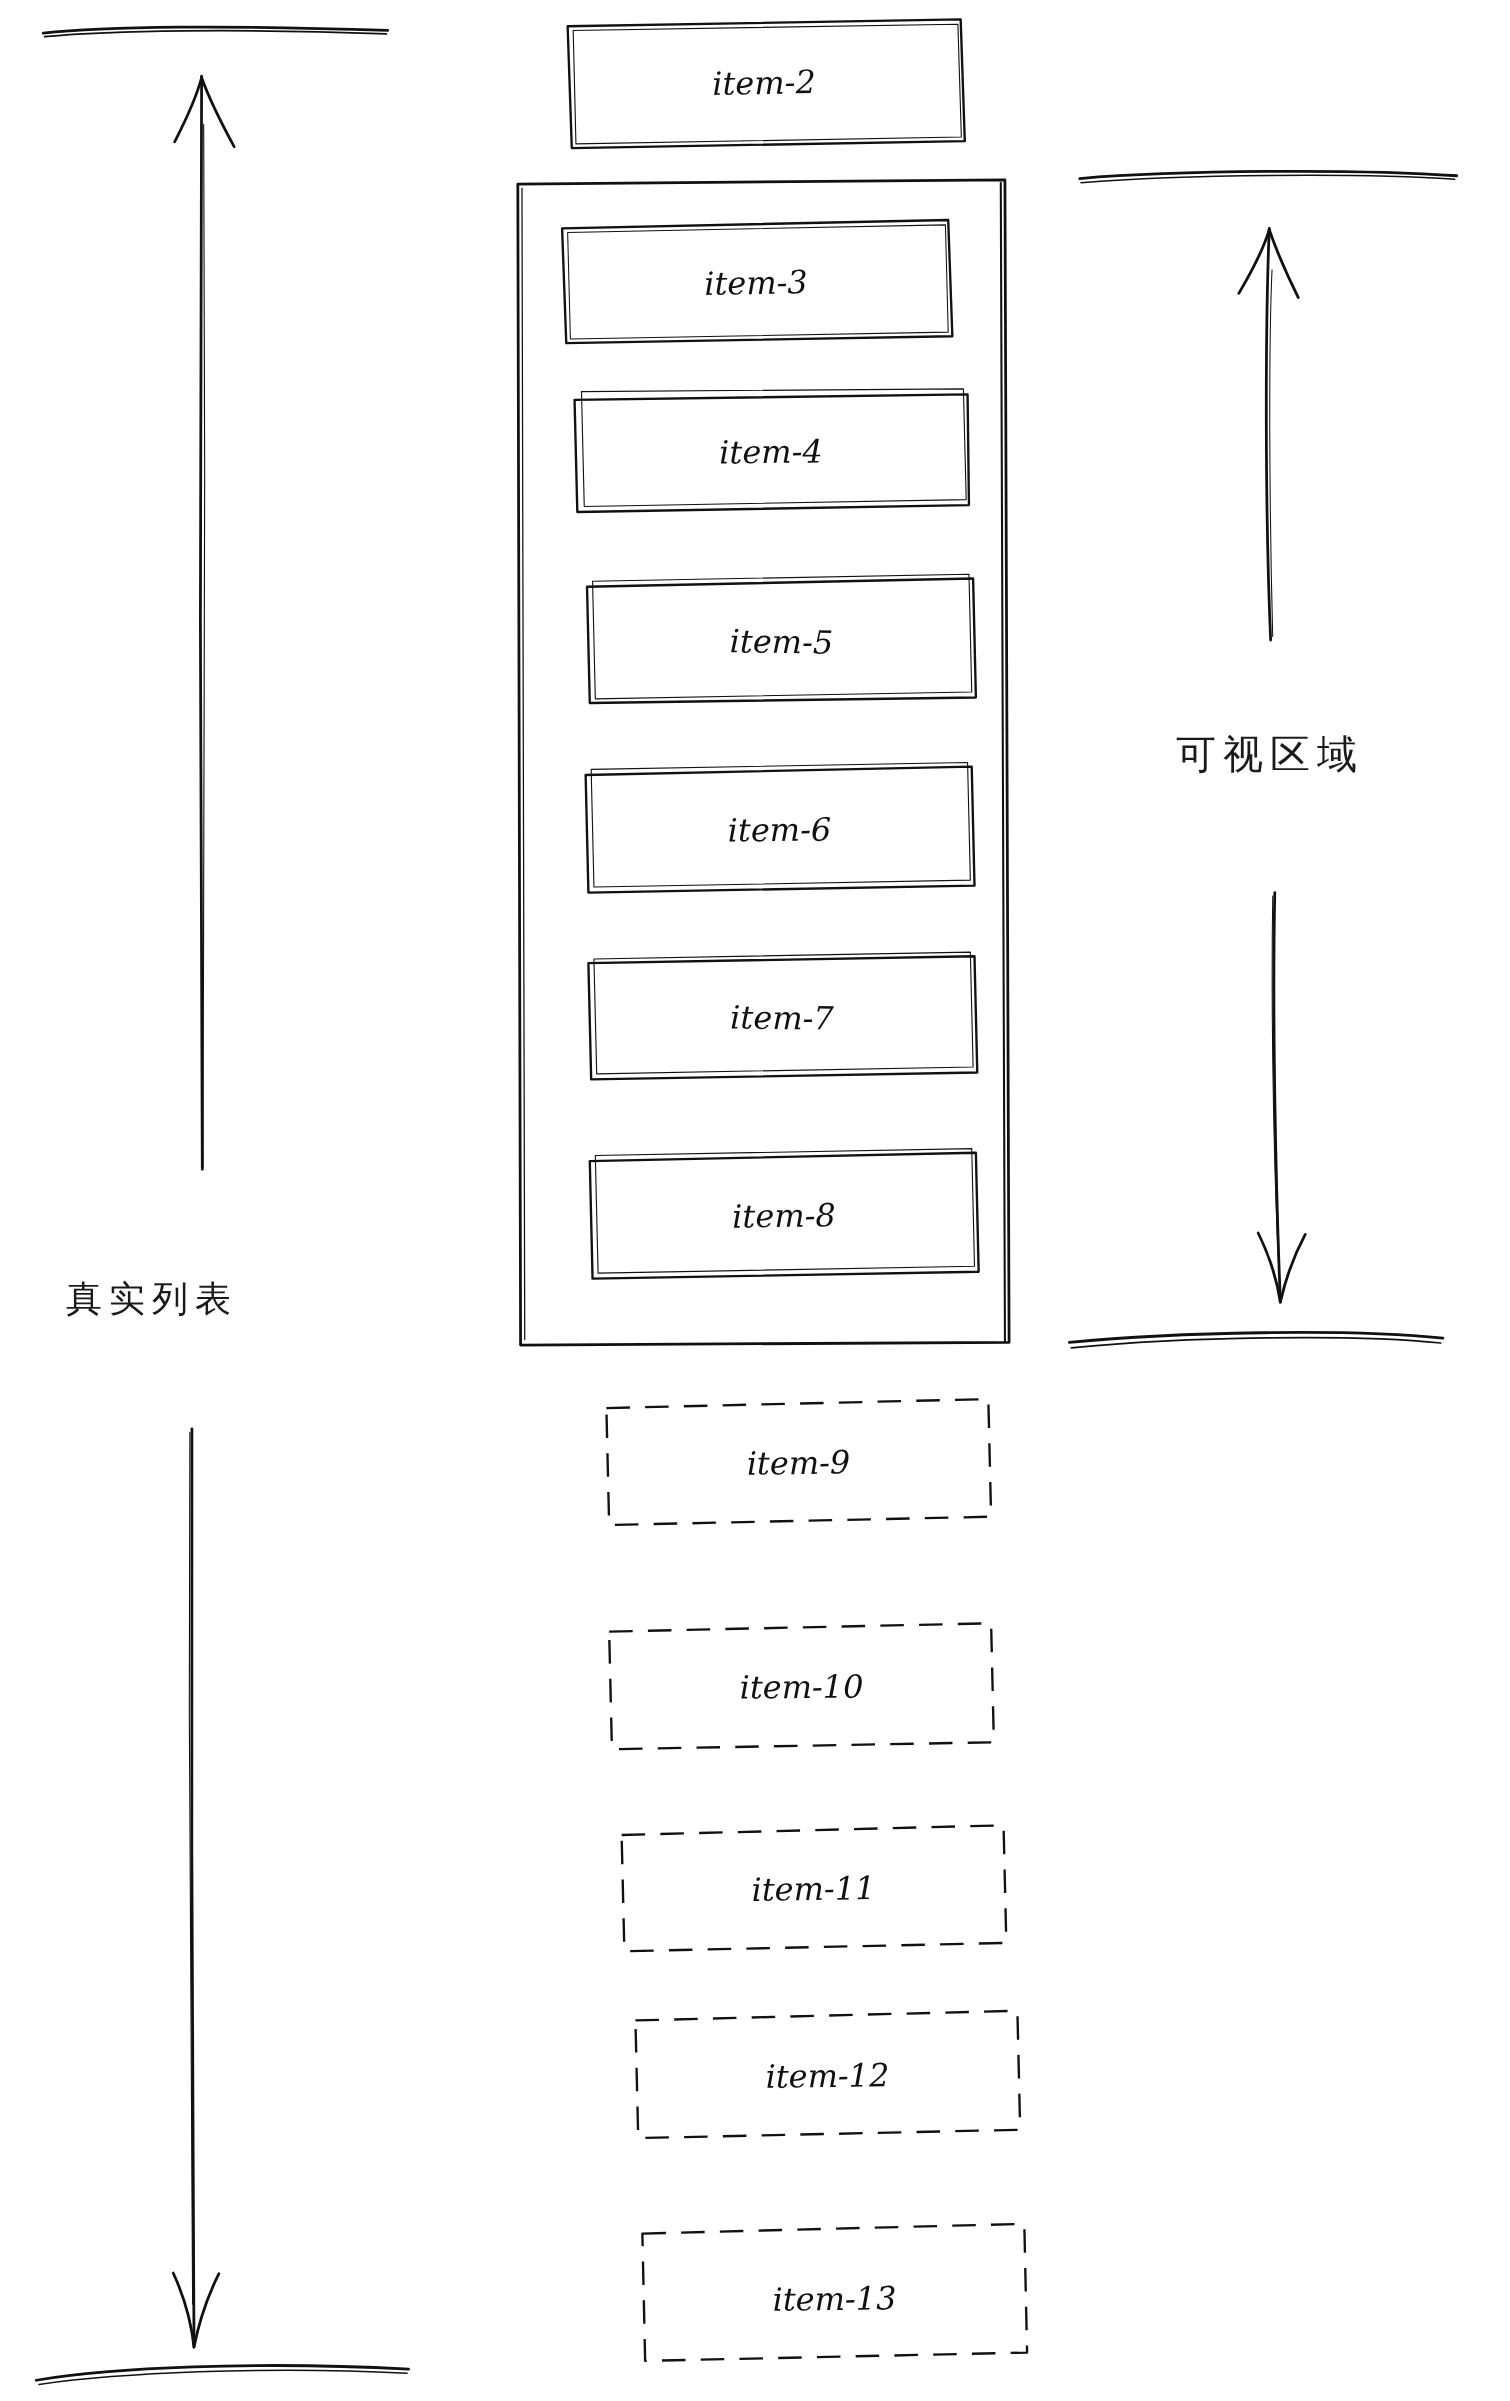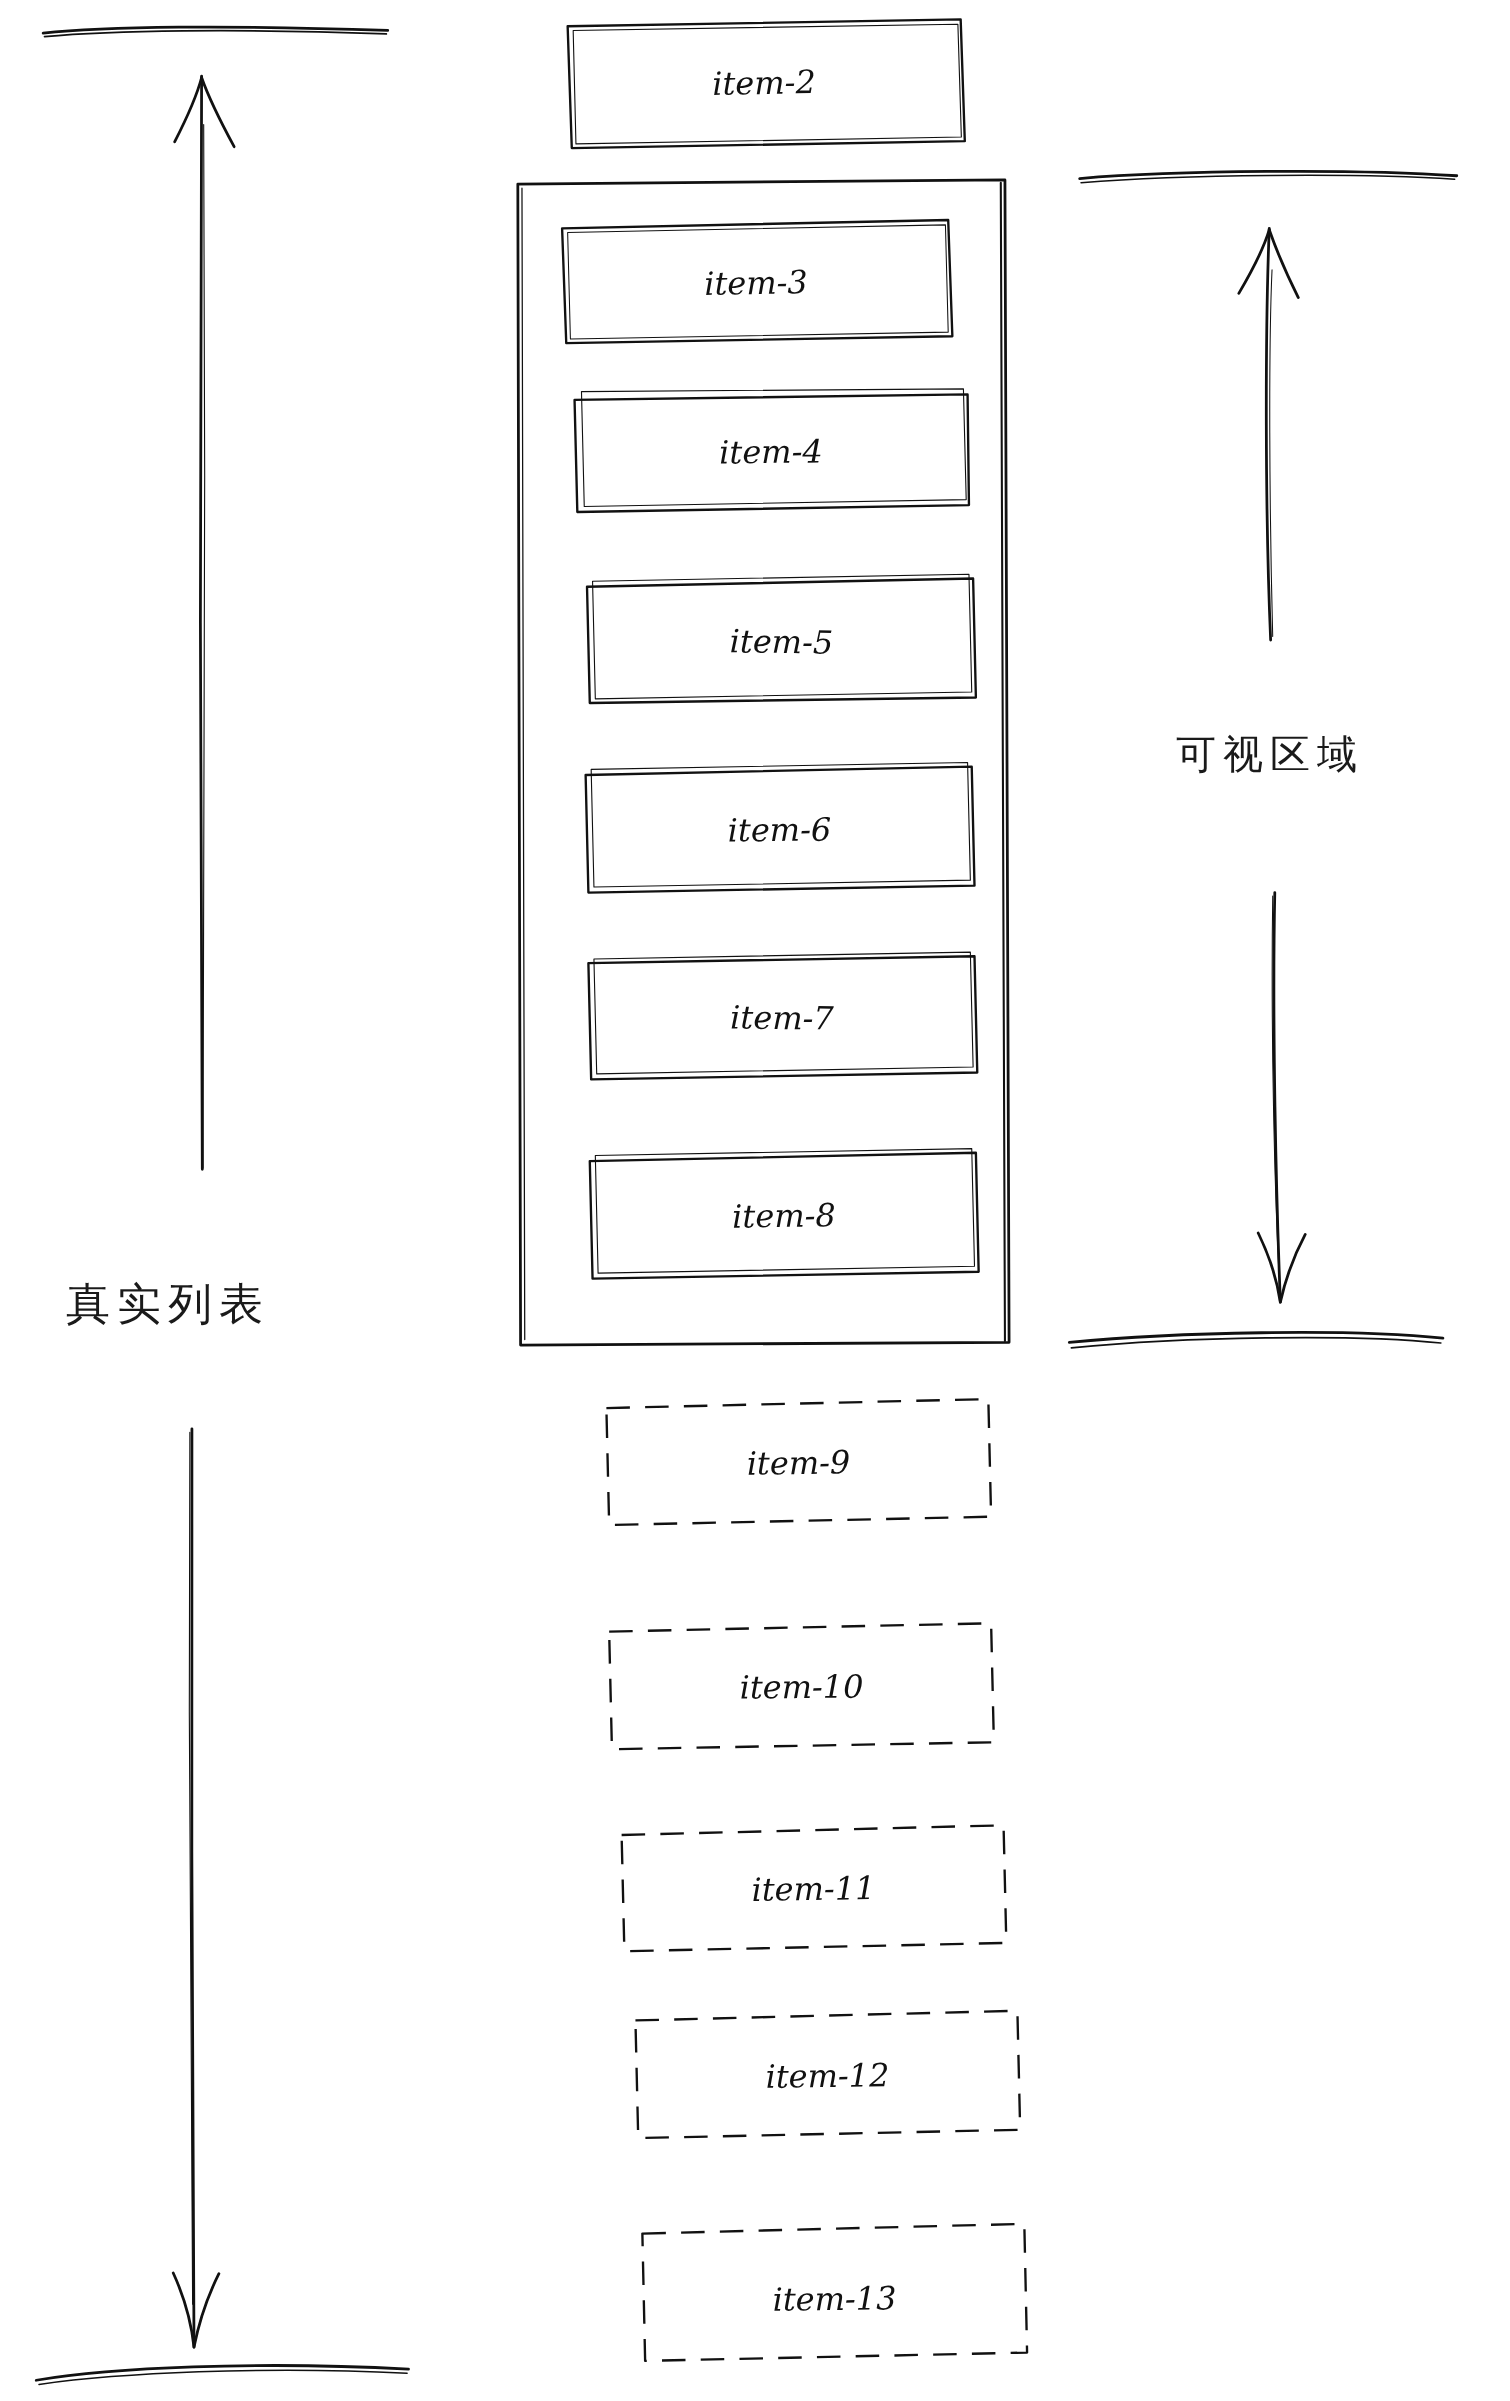--- a/index.html
+++ b/index.html
@@ -160,15 +160,15 @@
 <div class="item-text" style="left:587px; top:623px; width:389px; font-size:32px; transform: rotate(0.8deg);">item-5</div>
 <div class="item-text" style="left:585px; top:811px; width:389px; font-size:32px; transform: rotate(-0.5deg);">item-6</div>
 <div class="item-text" style="left:588px; top:999px; width:388px; font-size:32px; transform: rotate(0.6deg);">item-7</div>
 <div class="item-text" style="left:590px; top:1197px; width:388px; font-size:32px; transform: rotate(-0.7deg);">item-8</div>
 <div class="item-text" style="left:606px; top:1444px; width:385px; font-size:32px; transform: rotate(-0.8deg);">item-9</div>
 <div class="item-text" style="left:609px; top:1668px; width:385px; font-size:32px; transform: rotate(-0.5deg);">item-10</div>
 <div class="item-text" style="left:621px; top:1870px; width:385px; font-size:32px; transform: rotate(-0.9deg);">item-11</div>
 <div class="item-text" style="left:635px; top:2057px; width:385px; font-size:32px; transform: rotate(-0.7deg);">item-12</div>
 <div class="item-text" style="left:642px; top:2280px; width:385px; font-size:32px; transform: rotate(-0.6deg);">item-13</div>
 
-<div class="label-text" style="left:66px; top:1275px; font-size:44px;">真实列表</div>
+<div class="label-text" style="left:66px; top:1275px; font-size:36px;">真实列表</div>
 <div class="label-text" style="left:1176px; top:727px; font-size:40px;">可视区域</div>
 
 
 </body></html>

